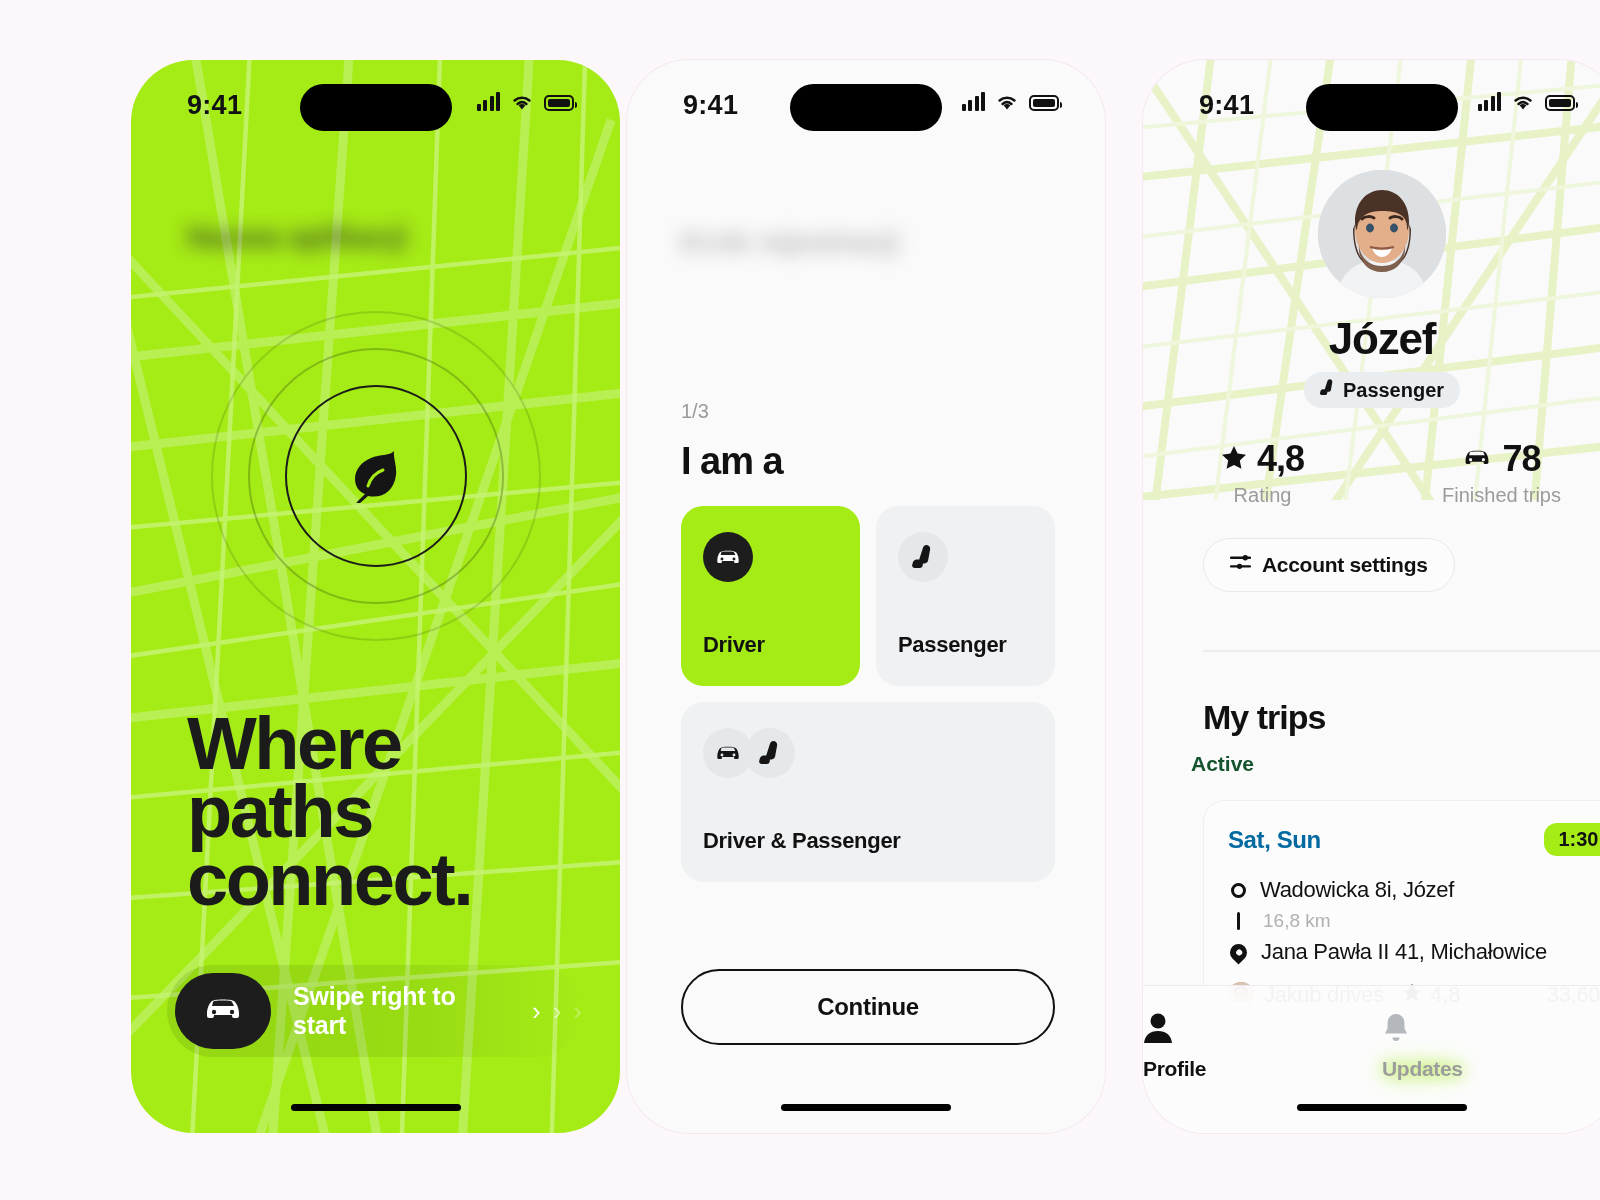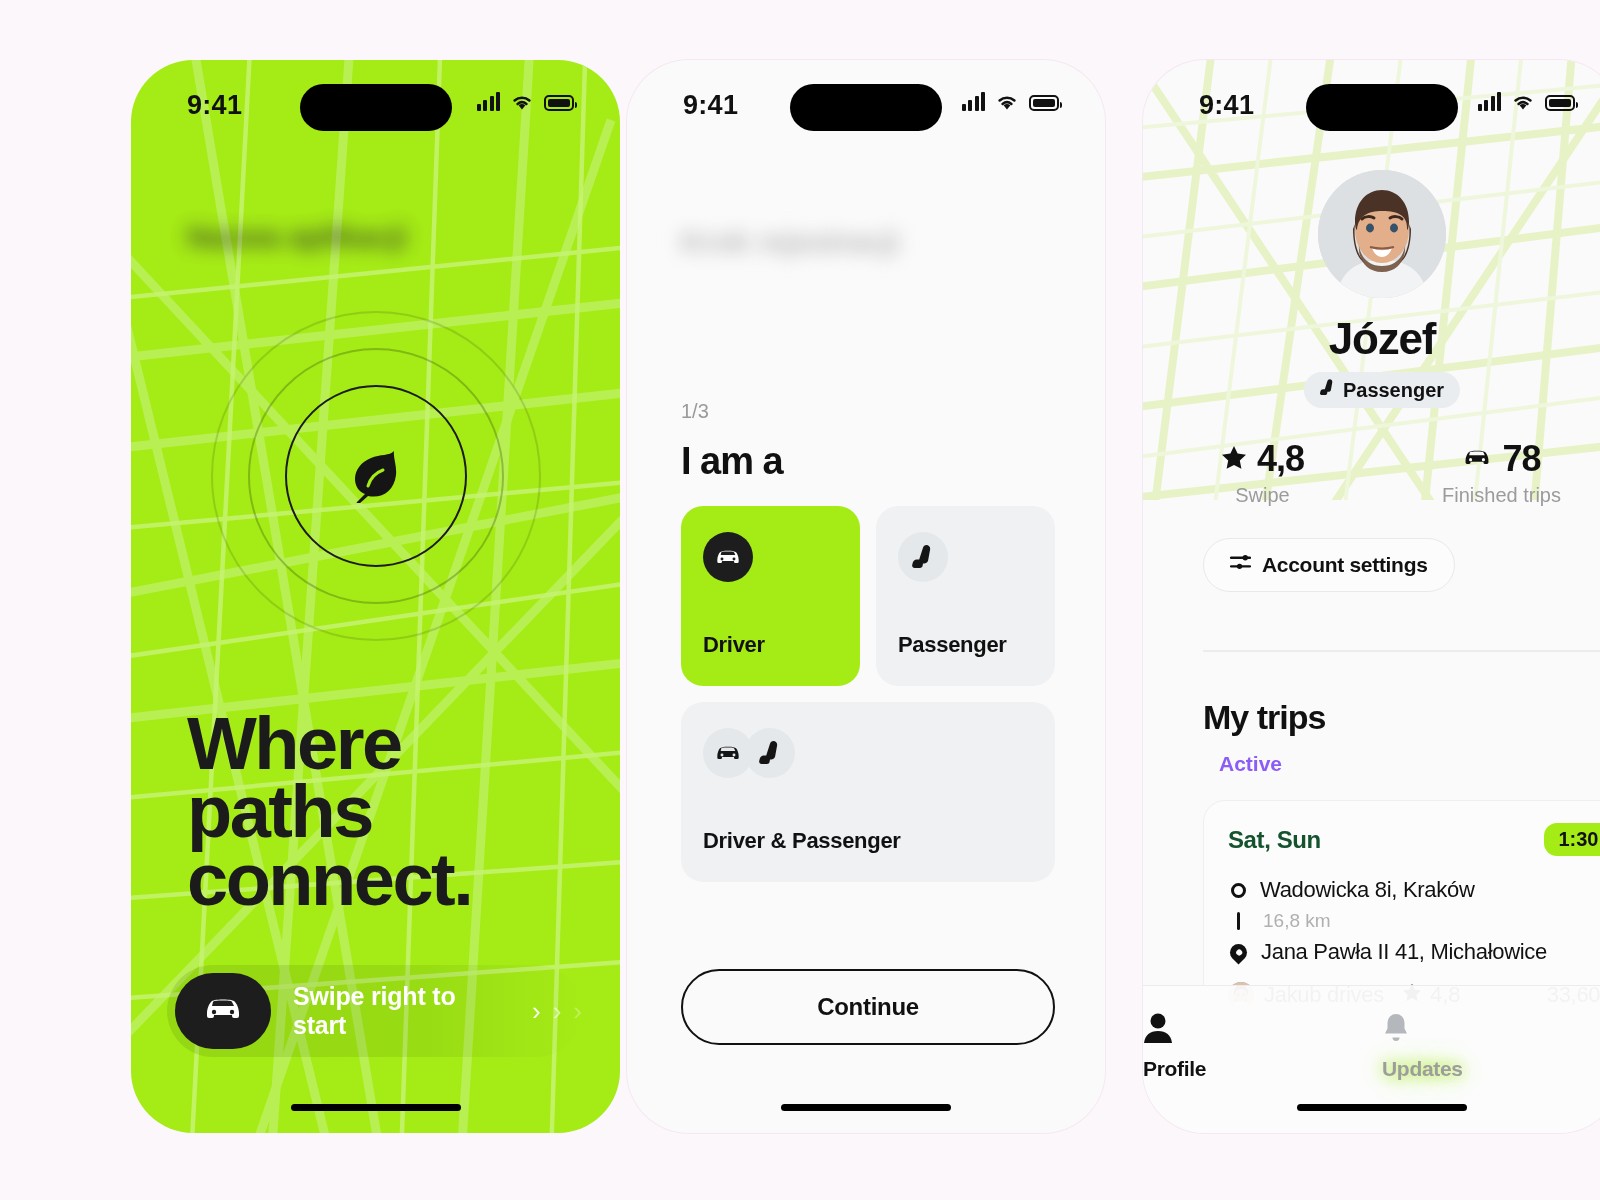--- a/index.html
+++ b/index.html
@@ -145,28 +145,28 @@
   .action-row { position: absolute; left: 60px; top: 478px; display: flex; gap: 16px; z-index: 6; }
   .pill-btn {
     height: 54px; border-radius: 28px; border: 1.5px solid #E7E9EC; background: #FCFCFC;
     display: flex; align-items: center; gap: 11px; padding: 0 26px;
     font-size: 21px; font-weight: 700; color: #111; white-space: nowrap; cursor: pointer;
     font-family: "Liberation Sans", sans-serif; letter-spacing: -.3px;
   }
   .divider { position: absolute; left: 60px; right: -20px; top: 590px; height: 1.5px; background: #EEEAEE; }
 
   .mytrips { position: absolute; left: 60px; top: 638px; font-size: 34px; font-weight: 800; color: #111; letter-spacing: -1px; }
-  .active-lbl { position: absolute; left: 76px; top: 692px; font-size: 21px; font-weight: 600; color: #8b5cf6; }
+  .active-lbl { position: absolute; left: 48px; top: 692px; font-size: 21px; font-weight: 600; color: #14532d; }
 
   .trip-card {
     position: absolute; left: 60px; top: 740px; width: 470px; height: 222px;
     border-radius: 22px; border: 1.5px solid #EDEFF1; background: #FCFCFC; padding: 22px 24px;
   }
   .trip-head { display: flex; align-items: center; justify-content: space-between; }
-  .trip-days { font-size: 24px; font-weight: 700; color: #14532d; letter-spacing: -.4px; }
+  .trip-days { font-size: 24px; font-weight: 700; color: #0369a1; letter-spacing: -.4px; }
   .trip-time {
     background: #A5EB16; border-radius: 13px; padding: 5px 14px;
     font-size: 20px; font-weight: 700; color: #111;
   }
   .route { margin-top: 18px; position: relative; }
   .route-row { display: flex; align-items: center; gap: 14px; height: 32px; }
   .dot-o { width: 15px; height: 15px; border: 3px solid #111; border-radius: 50%; flex: 0 0 auto; margin-left: 3px; }
   .dot-f { width: 17px; height: 17px; background: #111; border-radius: 50% 50% 50% 0; transform: rotate(-45deg); flex: 0 0 auto; margin-left: 2px; position: relative; }
   .dot-f::after { content:""; position:absolute; left:50%; top:50%; transform:translate(-50%,-50%); width:6px; height:6px; background:#FCFCFC; border-radius:50%; }
   .route-txt { font-size: 22px; color: #111; font-weight: 500; letter-spacing: -.3px; }
@@ -426,21 +426,21 @@
     <div class="stats">
       <div class="stat">
         <div class="stat-top">
           <span>
             <svg width="26" height="25" viewBox="0 0 26 25">
                 <path d="M13 1l3.6 7.6 8.4 1.1-6.2 5.8 1.6 8.3L13 19.9 5.6 23.8l1.6-8.3L1 9.7l8.4-1.1z" fill="#111"></path>
               </svg>
           </span>
           <span class="stat-val">4,8</span>
         </div>
-        <div class="stat-lbl">Swipe</div>
+        <div class="stat-lbl">Rating</div>
       </div>
       <div class="stat">
         <div class="stat-top">
           <span>
             <svg width="30" height="19" viewBox="0 0 42 26">
               <path d="M5 17c0-4 2-9 4-11 1.5-1.6 5-2.4 12-2.4S31.5 4.4 33 6c2 2 4 7 4 11v3a2 2 0 0 1-2 2h-3a2 2 0 0 1-2-2v-1H12v1a2 2 0 0 1-2 2H7a2 2 0 0 1-2-2z" fill="#111"></path>
               <path d="M10 10h22l-2-4c-.6-1-2-1.4-9-1.4S11.6 5 11 6z" fill="#FAFAFA"></path>
               <circle cx="12" cy="16" r="2.2" fill="#FAFAFA"></circle>
                 <circle cx="30" cy="16" r="2.2" fill="#FAFAFA"></circle>
             </svg>
@@ -471,21 +471,21 @@
     <div class="active-lbl">Active</div>
 
     <div class="trip-card">
       <div class="trip-head">
         <span class="trip-days">Sat, Sun</span>
         <span class="trip-time">1:30 PM</span>
       </div>
       <div class="route">
         <div class="route-row">
           <span class="dot-o"></span>
-          <span class="route-txt">Wadowicka 8i, Kraków</span>
+          <span class="route-txt">Wadowicka 8i, Józef</span>
         </div>
         <div class="route-mid">
           <span class="dashline">
               <i></i>
             </span>
           <span class="dist">16,8 km</span>
         </div>
         <div class="route-row">
           <span class="dot-f"></span>
           <span class="route-txt">Jana Pawła II 41, Michałowice</span>

